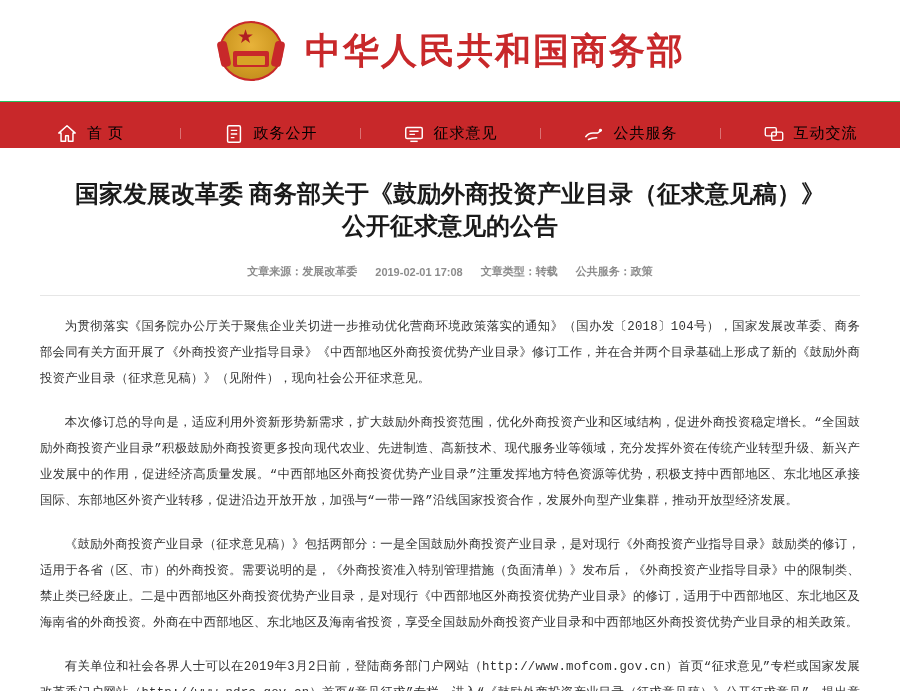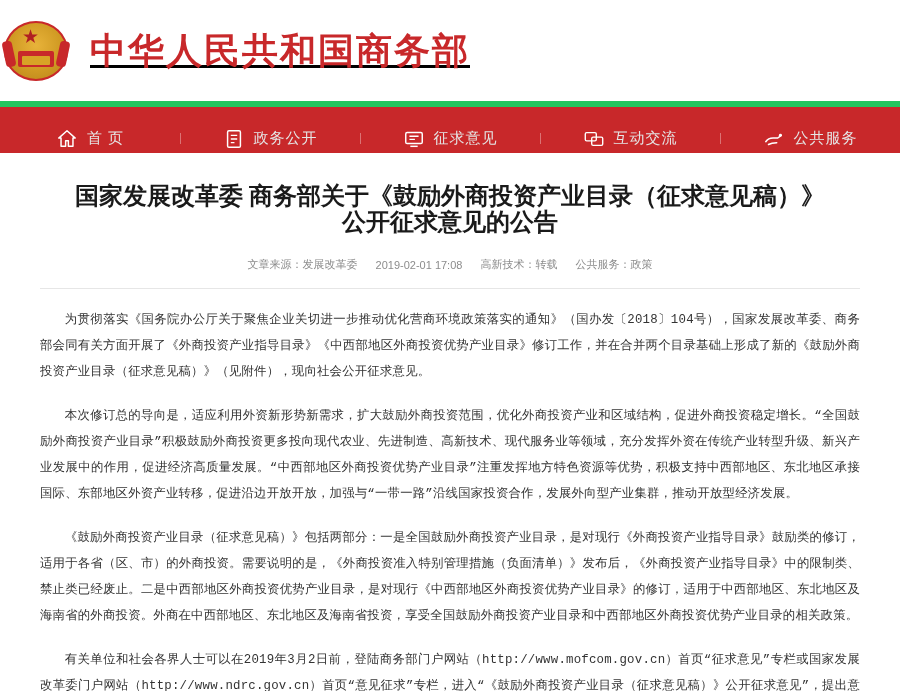--- a/index.html
+++ b/index.html
@@ -19,22 +19,22 @@
     position: relative;
     background: #ffffff;
   }
 
   
   .header {
     height: 101px;
     background: #ffffff;
     display: flex;
     align-items: center;
-    border-bottom: 6px solid #22c55e;
-    text-decoration: underline;
+    justify-content: center;
+    border-bottom: 1px solid #22c55e;
   }
   .header-inner {
     display: flex;
     align-items: center;
     gap: 18px;
   }
   .emblem {
     width: 72px;
     height: 72px;
     position: relative;
@@ -131,21 +131,21 @@
     align-items: stretch;
     color: #fff;
   }
   .nav-item {
     flex: 1;
     display: flex;
     align-items: center;
     justify-content: center;
     gap: 9px;
     font-size: 15px;
-    color: #e5e5e5;
+    color: #000000;
     position: relative;
     cursor: pointer;
     margin-top: 17px;
   }
   .nav-item + .nav-item::before {
     content: "";
     position: absolute;
     left: 0;
     top: 9px;
     bottom: 9px;
@@ -166,34 +166,34 @@
   .content {
     padding: 0 40px;
     box-sizing: border-box;
   }
   .article-title {
     font-family: "Liberation Serif", serif;
     font-size: 24px;
     font-weight: bold;
     color: #1a1a1a;
     text-align: center;
-    line-height: 26px;
+    line-height: 32px;
     padding: 30px 30px 0 30px;
     box-sizing: border-box;
   }
   .meta {
     display: flex;
     align-items: center;
     justify-content: center;
     gap: 18px;
     font-size: 11px;
     color: #8c8c8c;
     padding: 22px 0 16px 0;
   }
-  .meta span { white-space: nowrap; }
+  .meta span { white-space: nowrap; font-weight: bold; }
   .divider {
     height: 1px;
     background: #e6e6e6;
     margin: 0 0 0 0;
   }
   .body-text {
     padding: 18px 0 0 0;
   }
   .body-text p {
     font-family: Liberation Mono, monospace;
@@ -252,45 +252,45 @@
             <rect x="3" y="5" width="18" height="12" rx="1.5" fill="none" stroke="#fff" stroke-width="1.6"></rect>
             <path d="M7 9h10M7 12.5h6" stroke="#fff" stroke-width="1.4"></path>
             <path d="M8 20h8" stroke="#fff" stroke-width="1.6"></path>
           </svg>
       </span>
       <span class="nav-label">征求意见</span>
     </div>
     <div class="nav-item">
       <span class="nav-ico">
         <svg width="22" height="22" viewBox="0 0 24 24">
-            <rect x="2.5" y="5" width="12" height="9" rx="1.5" fill="none" stroke="#fff" stroke-width="1.5"></rect>
-            <rect x="9.5" y="10" width="12" height="9" rx="1.5" fill="none" stroke="#fff" stroke-width="1.5"></rect>
-          </svg>
-      </span>
-      <span class="nav-label">互动交流</span>
-    </div>
-    <div class="nav-item">
-      <span class="nav-ico">
-        <svg width="22" height="22" viewBox="0 0 24 24">
             <path d="M3 15c2-3 5-4 8-4h5l4-3" fill="none" stroke="#fff" stroke-width="1.6" stroke-linecap="round"></path>
             <path d="M6 18c2.5-1.5 6-2 9-2" fill="none" stroke="#fff" stroke-width="1.6" stroke-linecap="round"></path>
             <circle cx="19" cy="8" r="1.6" fill="#fff"></circle>
           </svg>
       </span>
       <span class="nav-label">公共服务</span>
     </div>
+    <div class="nav-item">
+      <span class="nav-ico">
+        <svg width="22" height="22" viewBox="0 0 24 24">
+            <rect x="2.5" y="5" width="12" height="9" rx="1.5" fill="none" stroke="#fff" stroke-width="1.5"></rect>
+            <rect x="9.5" y="10" width="12" height="9" rx="1.5" fill="none" stroke="#fff" stroke-width="1.5"></rect>
+          </svg>
+      </span>
+      <span class="nav-label">互动交流</span>
+    </div>
   </div>
 
   <div class="content">
     <div class="article-title">国家发展改革委 商务部关于《鼓励外商投资产业目录（征求意见稿）》公开征求意见的公告</div>
 
     <div class="meta">
       <span><span>文章来源：</span><span>发展改革委</span></span>
       <span>2019-02-01 17:08</span>
-      <span><span>高新技术：</span><span>转载</span></span>
+      <span><span>文章类型：</span><span>转载</span></span>
       <span><span>公共服务：</span><span>政策</span></span>
     </div>
 
     <div class="divider"></div>
 
     <div class="body-text">
       <p>为贯彻落实《国务院办公厅关于聚焦企业关切进一步推动优化营商环境政策落实的通知》（国办发〔2018〕104号），国家发展改革委、商务部会同有关方面开展了《外商投资产业指导目录》《中西部地区外商投资优势产业目录》修订工作，并在合并两个目录基础上形成了新的《鼓励外商投资产业目录（征求意见稿）》（见附件），现向社会公开征求意见。</p>
       <p>本次修订总的导向是，适应利用外资新形势新需求，扩大鼓励外商投资范围，优化外商投资产业和区域结构，促进外商投资稳定增长。“全国鼓励外商投资产业目录”积极鼓励外商投资更多投向现代农业、先进制造、高新技术、现代服务业等领域，充分发挥外资在传统产业转型升级、新兴产业发展中的作用，促进经济高质量发展。“中西部地区外商投资优势产业目录”注重发挥地方特色资源等优势，积极支持中西部地区、东北地区承接国际、东部地区外资产业转移，促进沿边开放开放，加强与“一带一路”沿线国家投资合作，发展外向型产业集群，推动开放型经济发展。</p>
       <p>《鼓励外商投资产业目录（征求意见稿）》包括两部分：一是全国鼓励外商投资产业目录，是对现行《外商投资产业指导目录》鼓励类的修订，适用于各省（区、市）的外商投资。需要说明的是，《外商投资准入特别管理措施（负面清单）》发布后，《外商投资产业指导目录》中的限制类、禁止类已经废止。二是中西部地区外商投资优势产业目录，是对现行《中西部地区外商投资优势产业目录》的修订，适用于中西部地区、东北地区及海南省的外商投资。外商在中西部地区、东北地区及海南省投资，享受全国鼓励外商投资产业目录和中西部地区外商投资优势产业目录的相关政策。</p>
       <p>有关单位和社会各界人士可以在2019年3月2日前，登陆商务部门户网站（http://www.mofcom.gov.cn）首页“征求意见”专栏或国家发展改革委门户网站（http://www.ndrc.gov.cn）首页“意见征求”专栏，进入“《鼓励外商投资产业目录（征求意见稿）》公开征求意见”，提出意见建议。</p>

